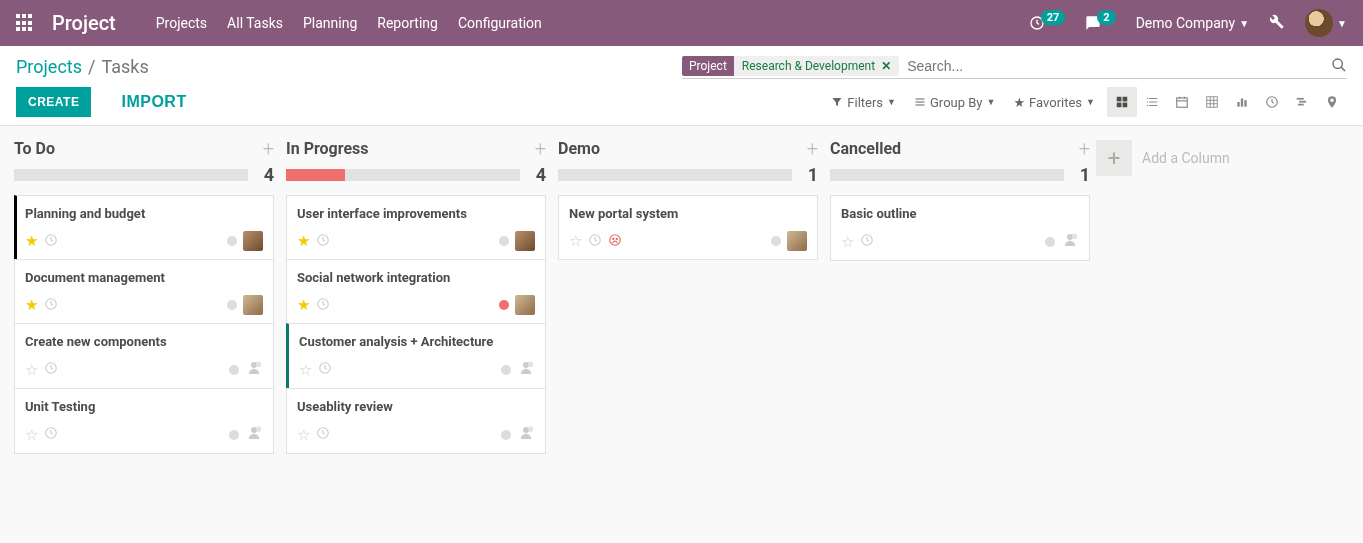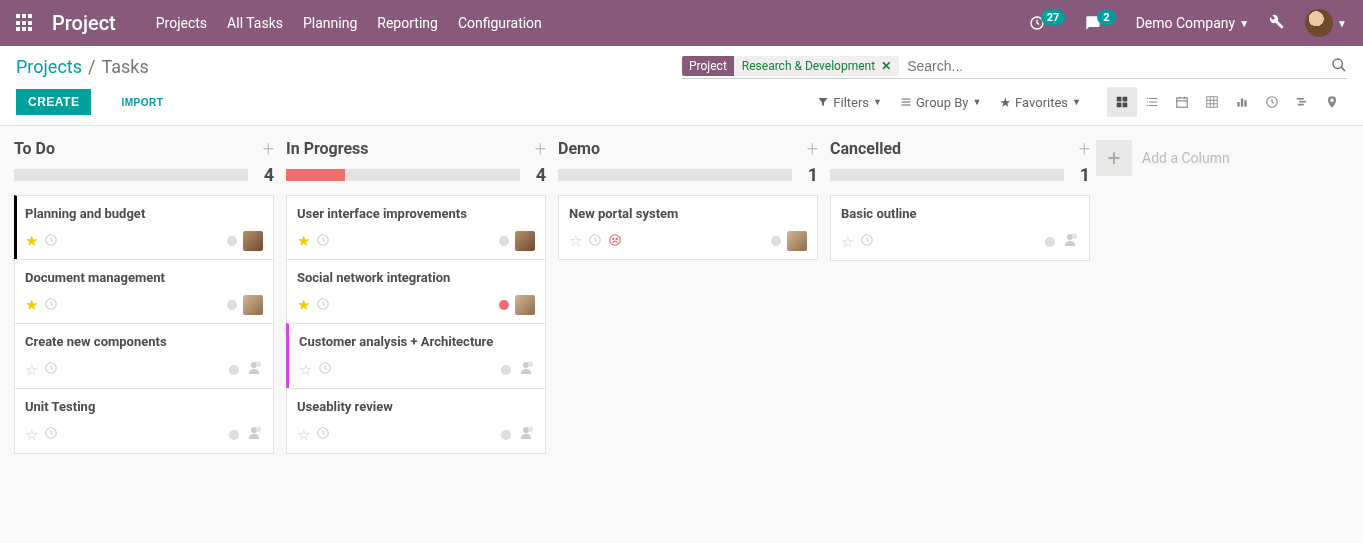--- a/index.html
+++ b/index.html
@@ -30,42 +30,42 @@
   .search-wrap { margin-left: auto; display: flex; align-items: center; border-bottom: 1px solid #ccc; flex: 0 0 665px; }
   .facet { background: #875a7b; color: #fff; font-size: 12px; padding: 3px 7px; border-radius: 2px 0 0 2px; }
   .facet-val { background: #f0eeee; color: #15803d; font-size: 12px; padding: 3px 8px; border-radius: 0 2px 2px 0; display: inline-flex; align-items: center; gap: 6px; }
   .facet-val .x { cursor: pointer; font-weight: bold; }
   .search-input { border: none; outline: none; font-size: 14px; padding: 4px 8px; flex: 1; background: transparent; color: #888; }
   .search-icon { cursor: pointer; }
   
   .cp-bottom { display: flex; align-items: center; padding-bottom: 8px; }
   .btns { display: flex; gap: 20px; }
   .btn-create { background: #00a09d; color: #fff; border: none; padding: 6px 12px; font-size: 12px; font-weight: 700; letter-spacing: 0.5px; cursor: pointer; }
-  .btn-import { background: transparent; color: #00a09d; border: none; padding: 6px 10px; font-size: 10px; font-weight: 700; letter-spacing: 0.5px; cursor: pointer; }
-  .search-opts { margin-left: auto; display: flex; gap: 18px; margin-right: 26px; }
+  .btn-import { background: transparent; color: #00a09d; border: none; padding: 6px 10px; font-size: 16px; font-weight: 700; letter-spacing: 0.5px; cursor: pointer; }
+  .search-opts { margin-left: auto; display: flex; gap: 18px; margin-right: 12px; }
   .opt { cursor: pointer; font-size: 13px; color: #666; display: inline-flex; align-items: center; gap: 4px; }
   .opt .caret { font-size: 9px; }
   .view-switch { display: flex; gap: 0; }
   .view-btn { width: 30px; height: 30px; display: inline-flex; align-items: center; justify-content: center; cursor: pointer; color: #666; }
   .view-btn.active { background: #e9e9e7; }
   
   
   .kanban { display: flex; gap: 0; padding: 12px 8px; align-items: flex-start; overflow-x: auto; }
   .col { width: 272px; flex-shrink: 0; padding: 0 6px; }
   .col-head { display: flex; align-items: center; margin-bottom: 6px; }
   .col-title { font-size: 16px; font-weight: 700; color: #4c4c4c; }
   .col-plus { margin-left: auto; color: #bbb; font-size: 20px; font-weight: 300; cursor: pointer; line-height: 1; }
   .col-sub { display: flex; align-items: center; margin-bottom: 10px; }
   .progress { height: 12px; flex: 1; background: #e2e2e0; margin-right: 10px; position: relative; cursor: pointer; }
   .progress .red { position: absolute; left: 0; top: 0; bottom: 0; background: #ef6f6f; }
   .col-count { font-size: 18px; font-weight: 700; color: #4c4c4c; min-width: 16px; text-align: right; }
   
   .card { background: #fff; border: 1px solid #e2e2e0; margin-bottom: -1px; padding: 10px 10px 8px 10px; position: relative; cursor: pointer; }
   .card.red-edge { border-left: 3px solid #000000; padding-left: 8px; }
-  .card.teal-edge { border-left: 3px solid #d946ef; }
+  .card.teal-edge { border-left: 3px solid #0f766e; }
   .card-title { font-size: 13px; font-weight: 700; color: #4c4c4c; margin-bottom: 10px; }
   .card-foot { display: flex; align-items: center; gap: 6px; }
   .star { font-size: 15px; cursor: pointer; }
   .star.on { color: #f3cc00; }
   .star.off { color: #ccc; }
   .clock { color: #ccc; cursor: pointer; }
   .mood { color: #e46b5f; cursor: pointer; }
   .card-foot-right { margin-left: auto; display: flex; align-items: center; gap: 6px; }
   .dot { width: 10px; height: 10px; border-radius: 50%; background: #ddd; cursor: pointer; }
   .dot.red { background: #ef6f6f; }

